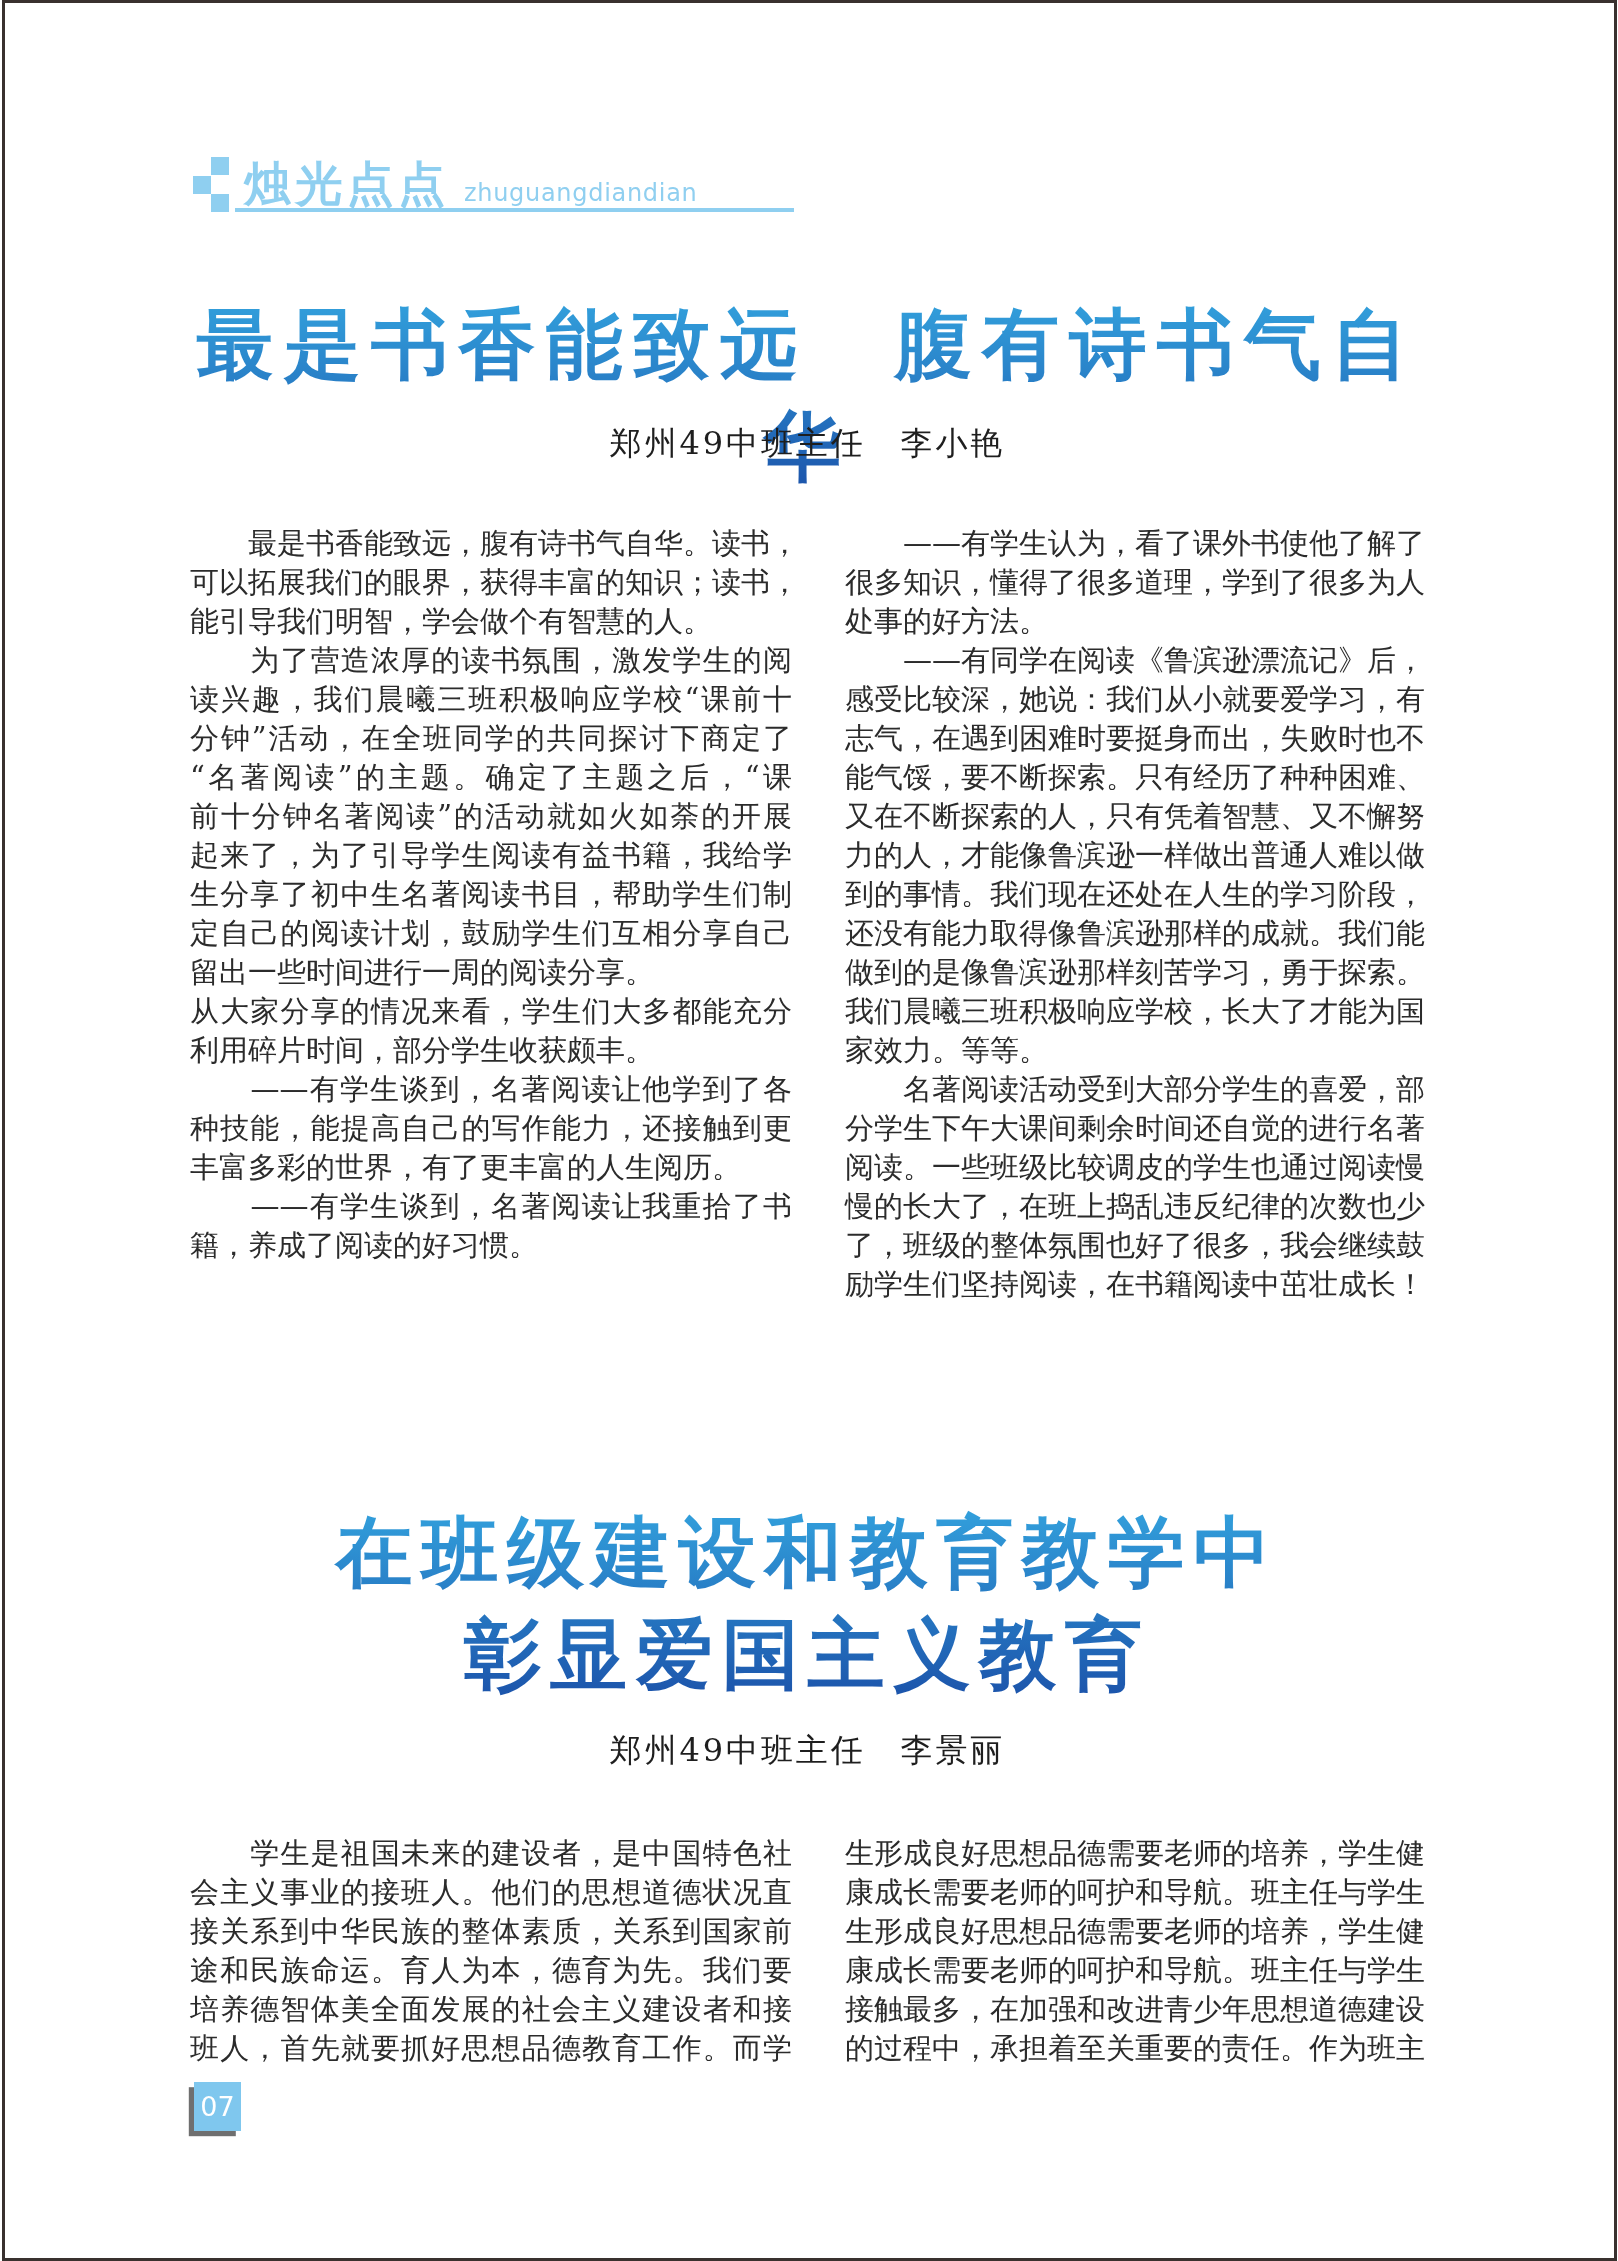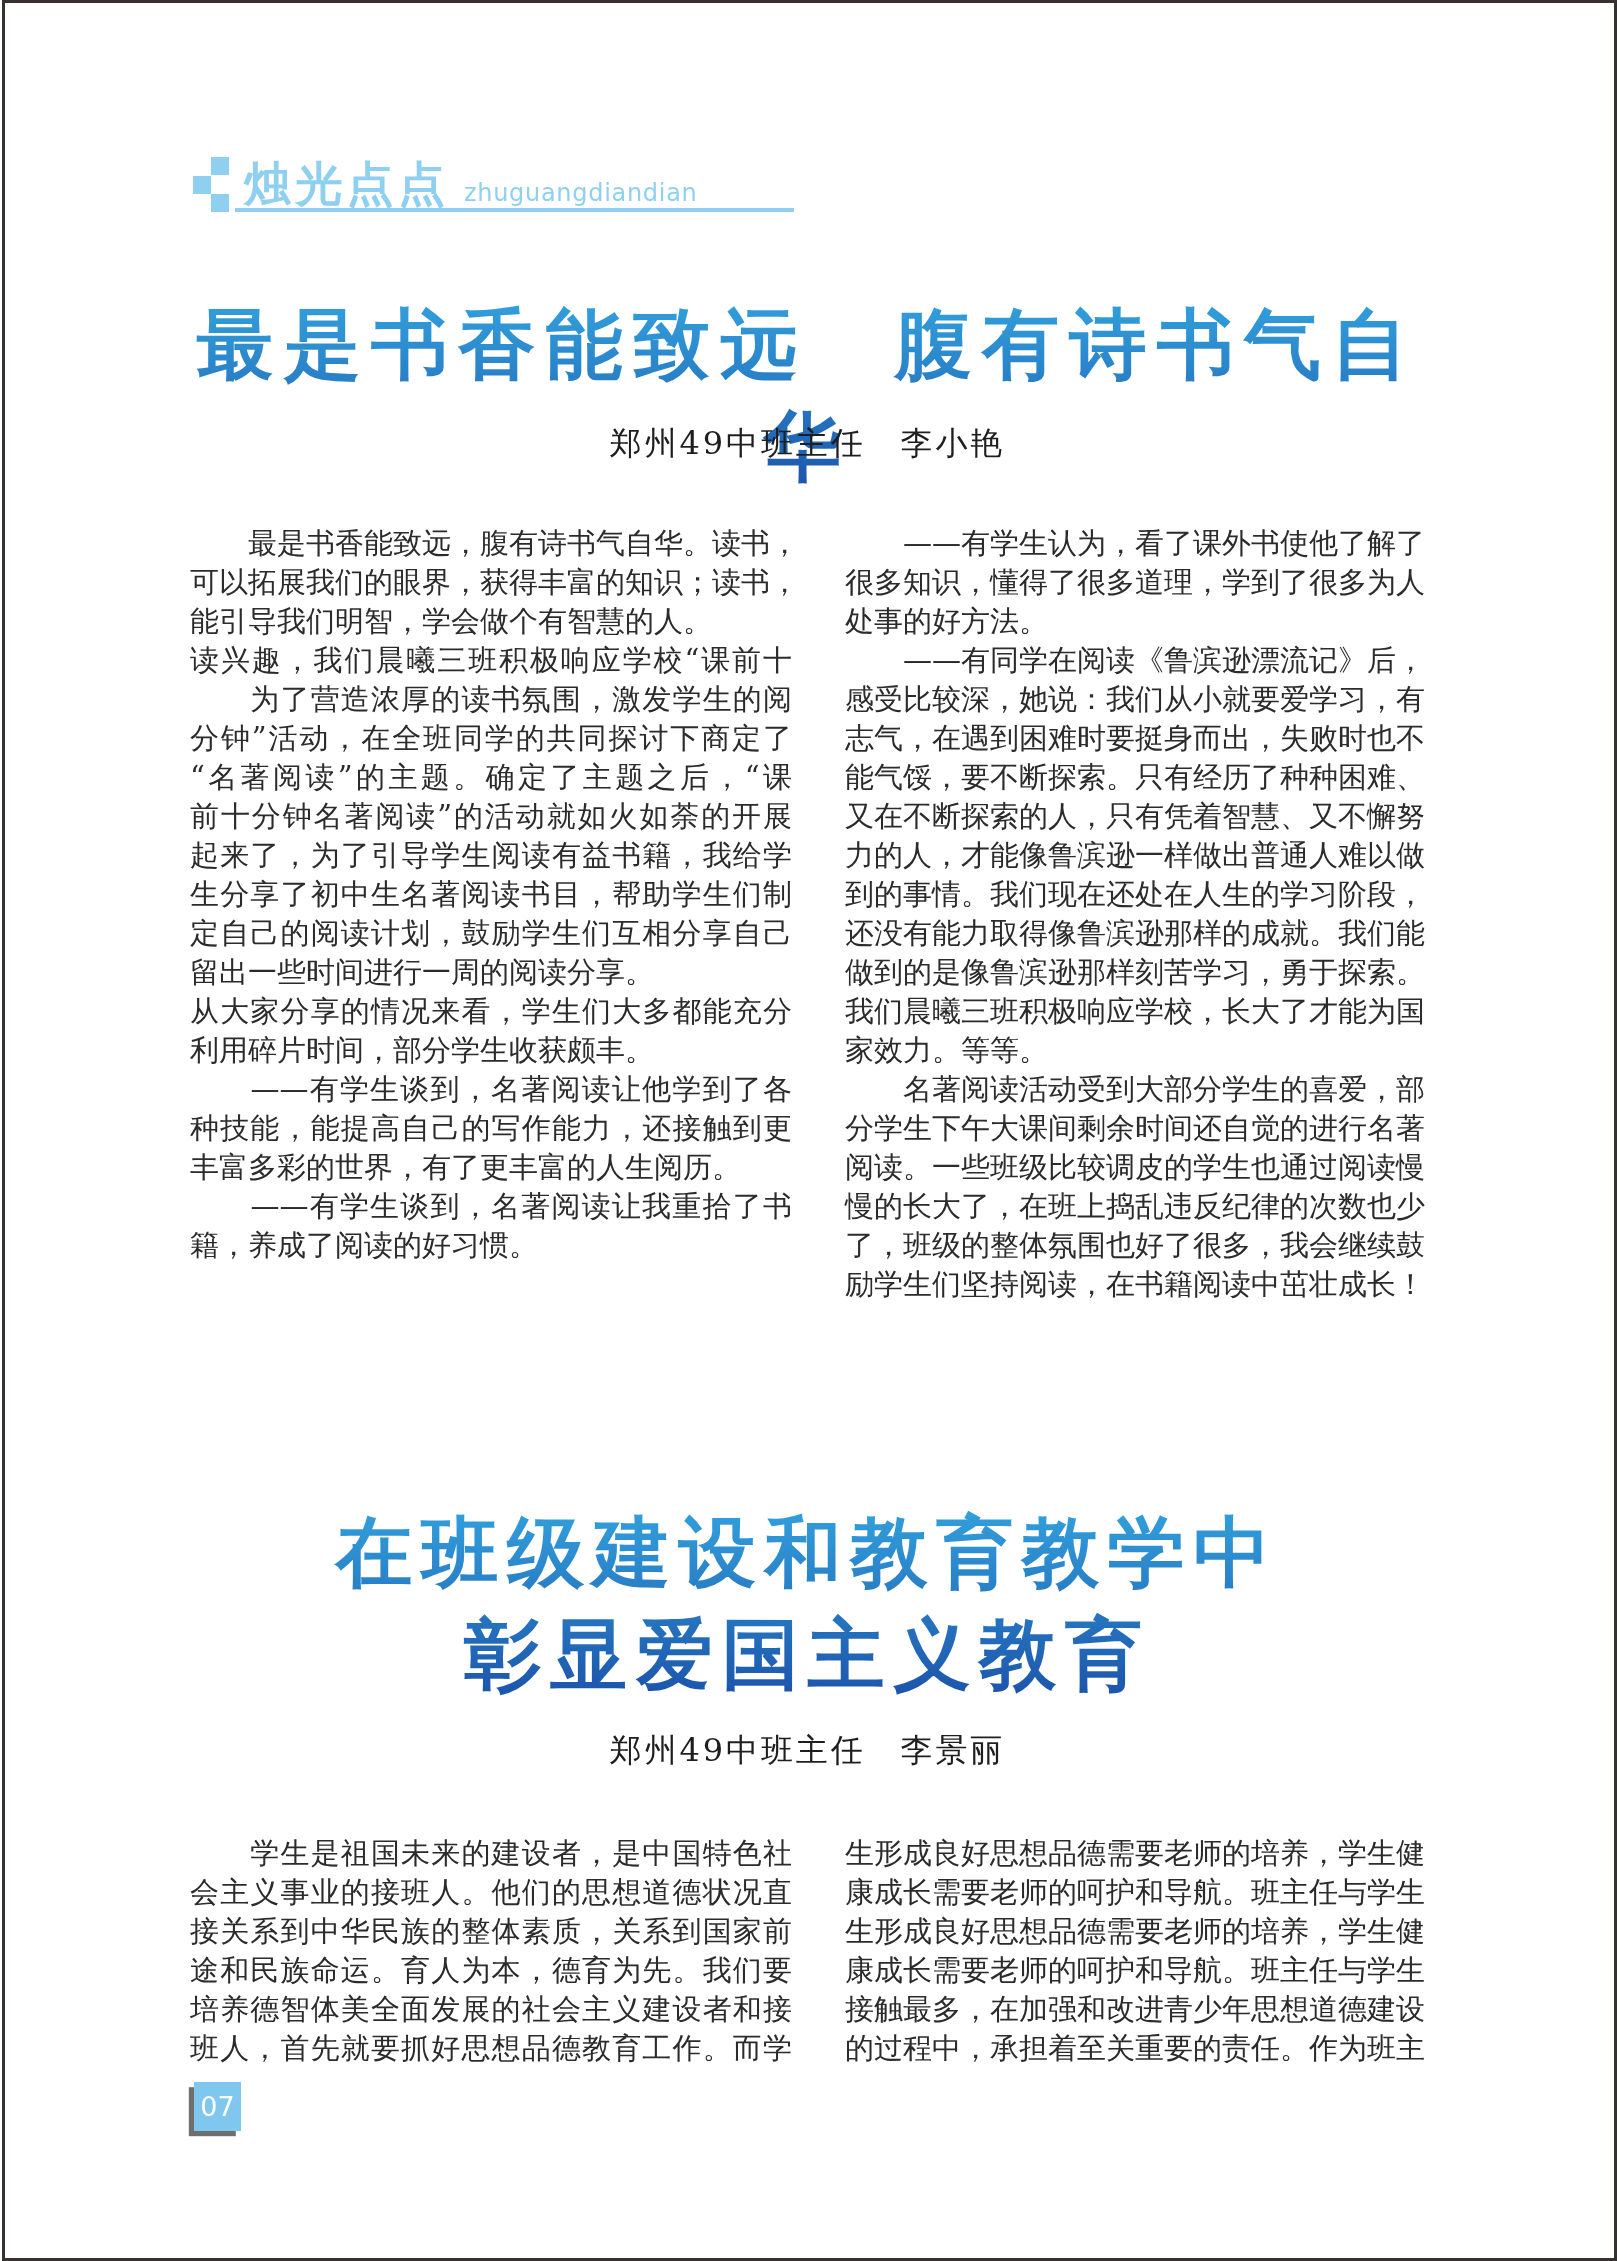--- a/index.html
+++ b/index.html
@@ -60,22 +60,22 @@
   <div class="brand">烛光点点</div>
   <div class="pinyin">zhuguangdiandian</div>
   <div class="header-rule"></div>
 
   <div class="big-title title-1">最是书香能致远　腹有诗书气自华</div>
   <div class="author author-1">郑州49中班主任　李小艳</div>
   <div class="col a1-left">
       <div class="line">　　最是书香能致远，腹有诗书气自华。读书，</div>
       <div class="line">可以拓展我们的眼界，获得丰富的知识；读书，</div>
       <div class="line short">能引导我们明智，学会做个有智慧的人。</div>
+      <div class="line">　　为了营造浓厚的读书氛围，激发学生的阅</div>
       <div class="line">读兴趣，我们晨曦三班积极响应学校“课前十</div>
-      <div class="line">　　为了营造浓厚的读书氛围，激发学生的阅</div>
       <div class="line">分钟”活动，在全班同学的共同探讨下商定了</div>
       <div class="line">“名著阅读”的主题。确定了主题之后，“课</div>
       <div class="line">前十分钟名著阅读”的活动就如火如荼的开展</div>
       <div class="line">起来了，为了引导学生阅读有益书籍，我给学</div>
       <div class="line">生分享了初中生名著阅读书目，帮助学生们制</div>
       <div class="line">定自己的阅读计划，鼓励学生们互相分享自己</div>
       <div class="line short">留出一些时间进行一周的阅读分享。</div>
       <div class="line">从大家分享的情况来看，学生们大多都能充分</div>
       <div class="line short">利用碎片时间，部分学生收获颇丰。</div>
       <div class="line">　　——有学生谈到，名著阅读让他学到了各</div>

